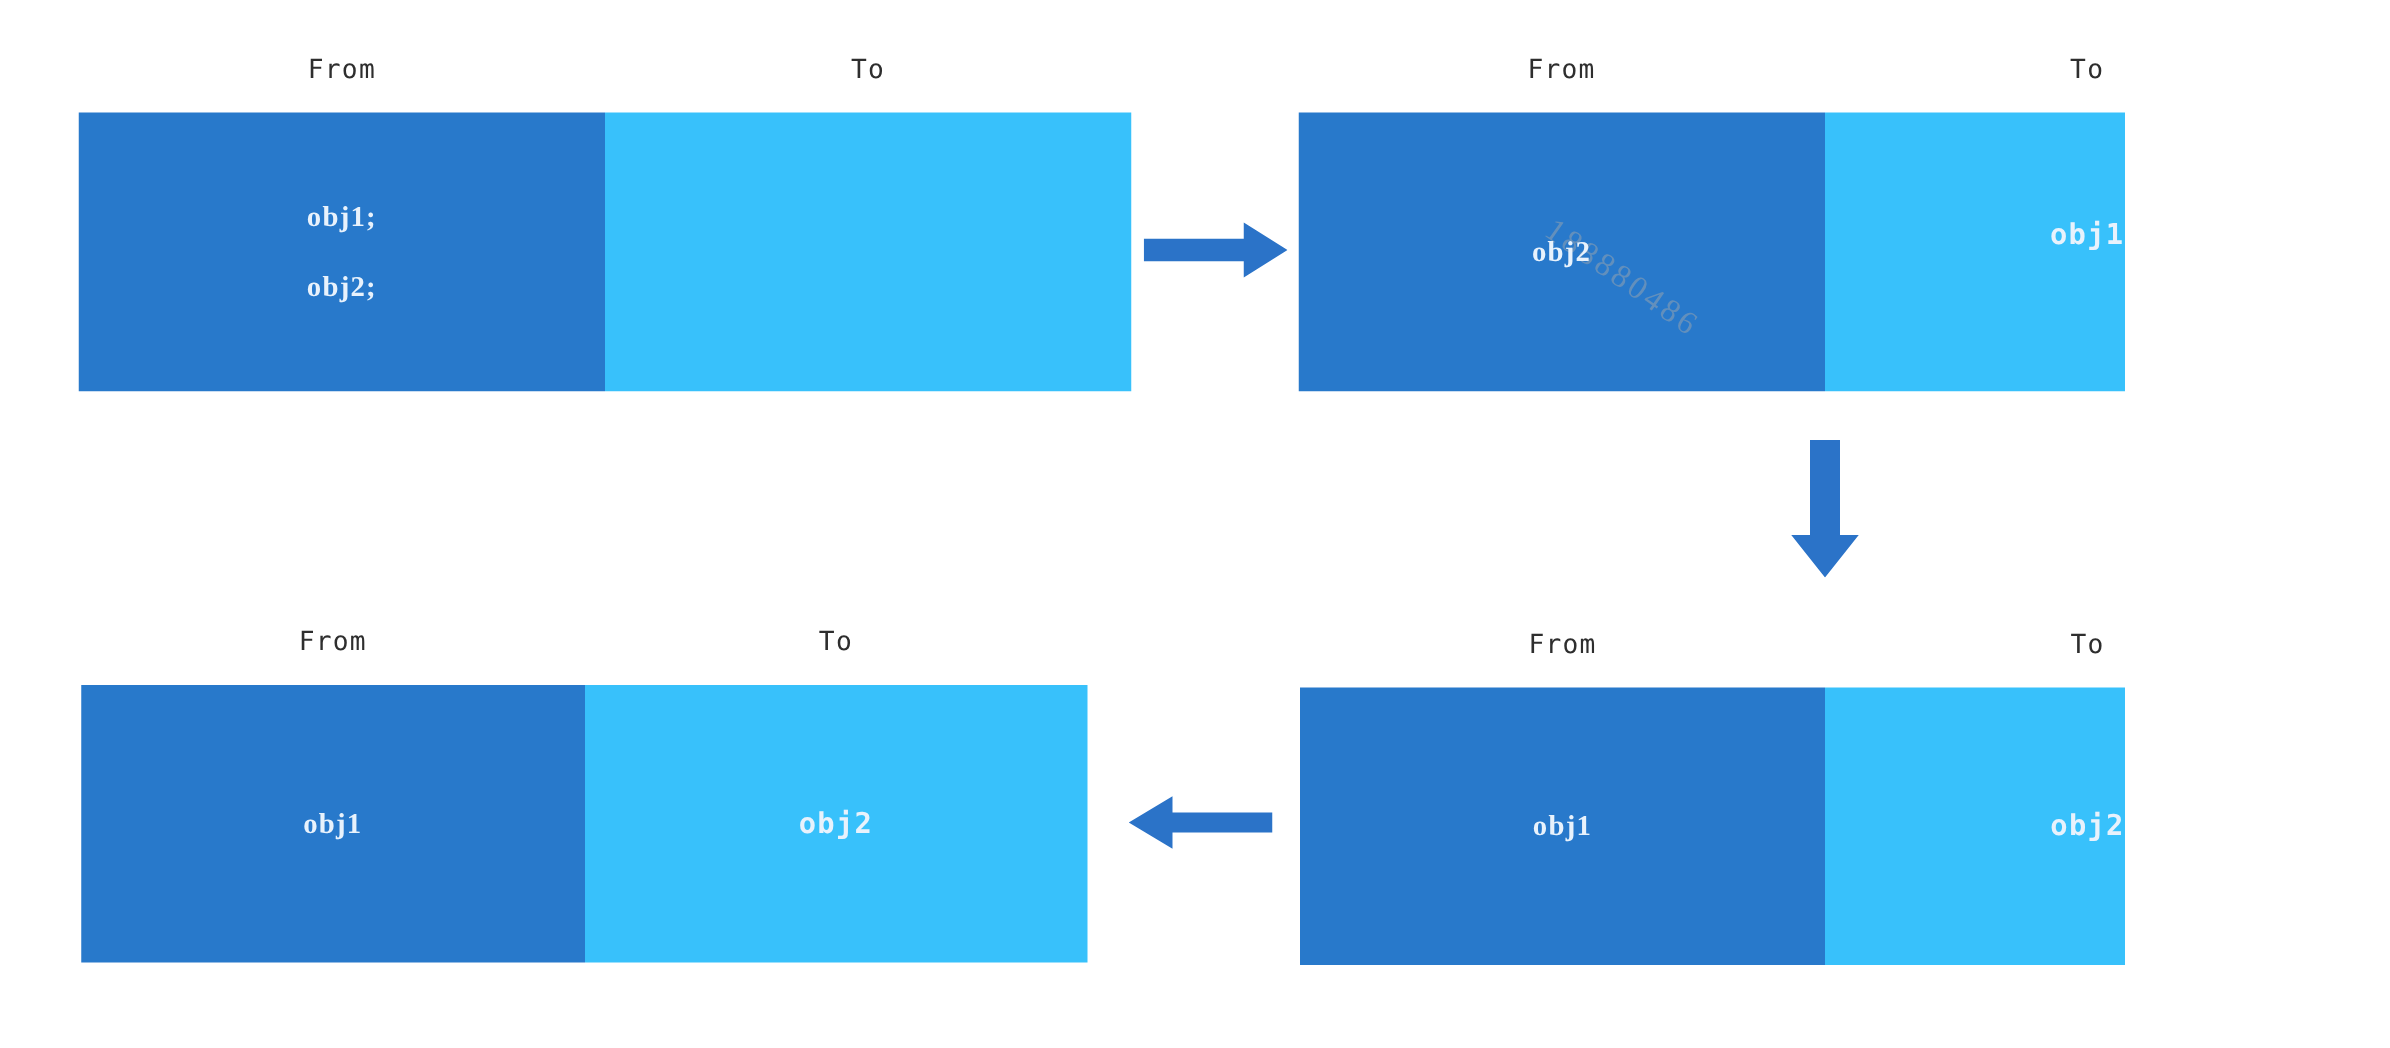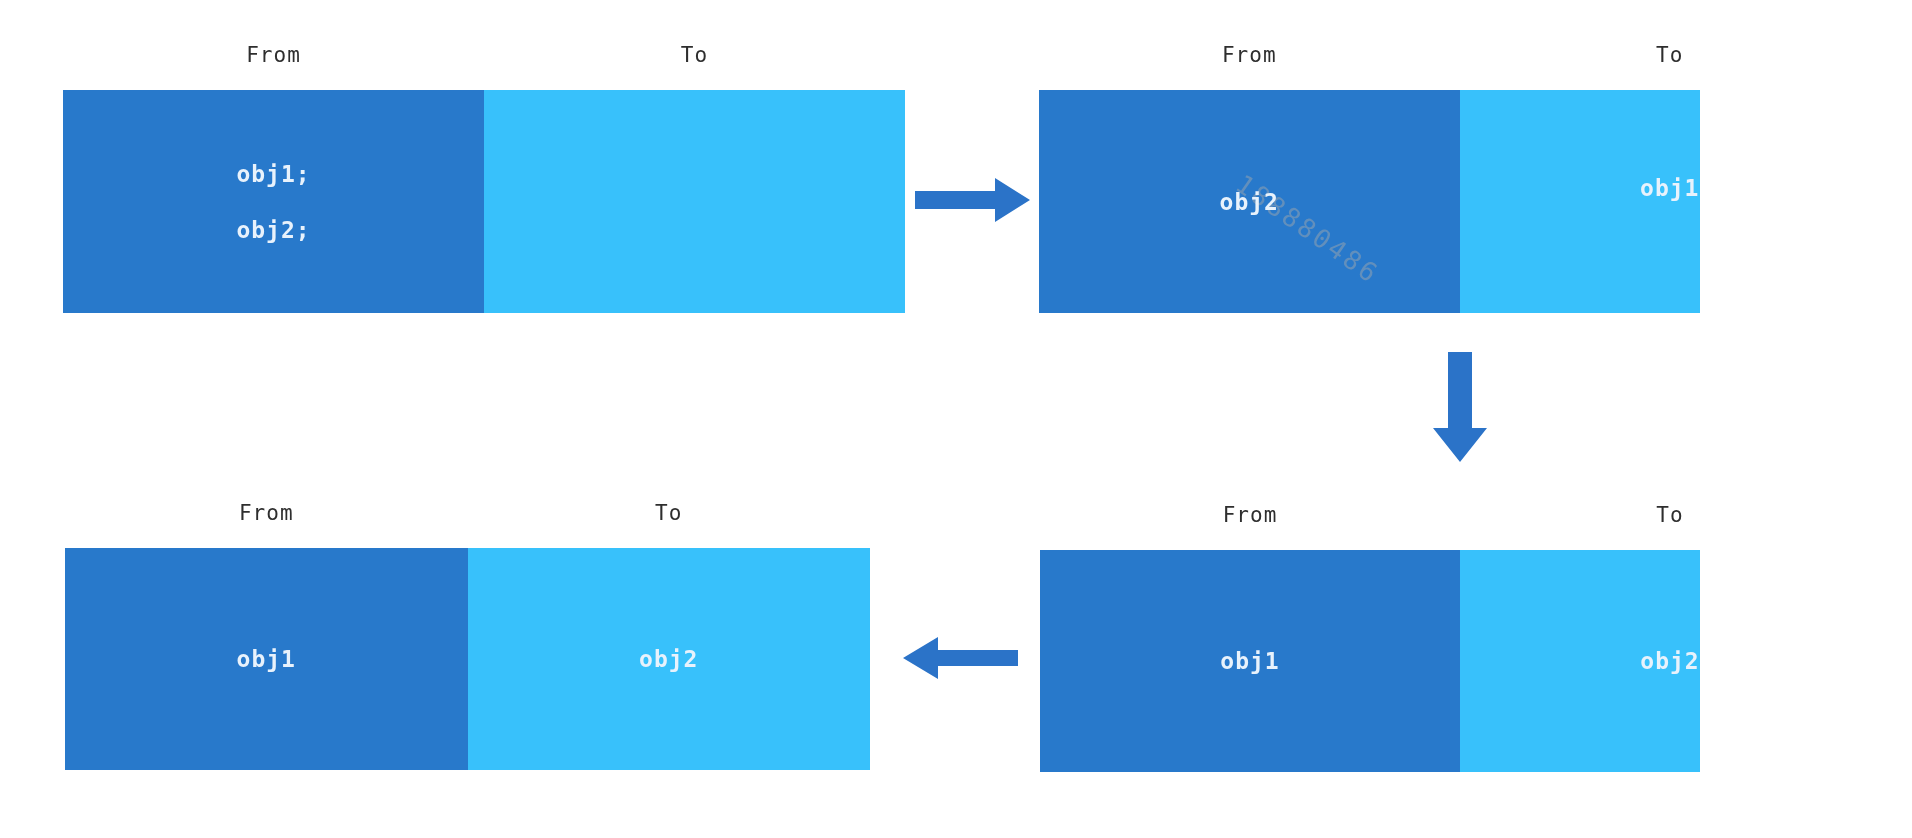--- a/index.html
+++ b/index.html
@@ -25,21 +25,21 @@
   }
   .boxes { display: flex; }
   .box {
     flex: 1;
     position: relative;
     display: flex;
     flex-direction: column;
     align-items: center;
     justify-content: center;
   }
-  .from-box { background: var(--from-box, #2879CB); }
+  .from-box { background: var(--from-box, #2879CB); font-family: Liberation Serif, serif; }
   .to-box   { background: var(--to-box, #38C1FB); }
   .box-text {
     position: relative;
     z-index: 2;
     color: var(--box-text, #E8F2FC);
     font-size: 23px;
     font-weight: bold;
     line-height: 56px;
     text-align: center;
     letter-spacing: 1px;

